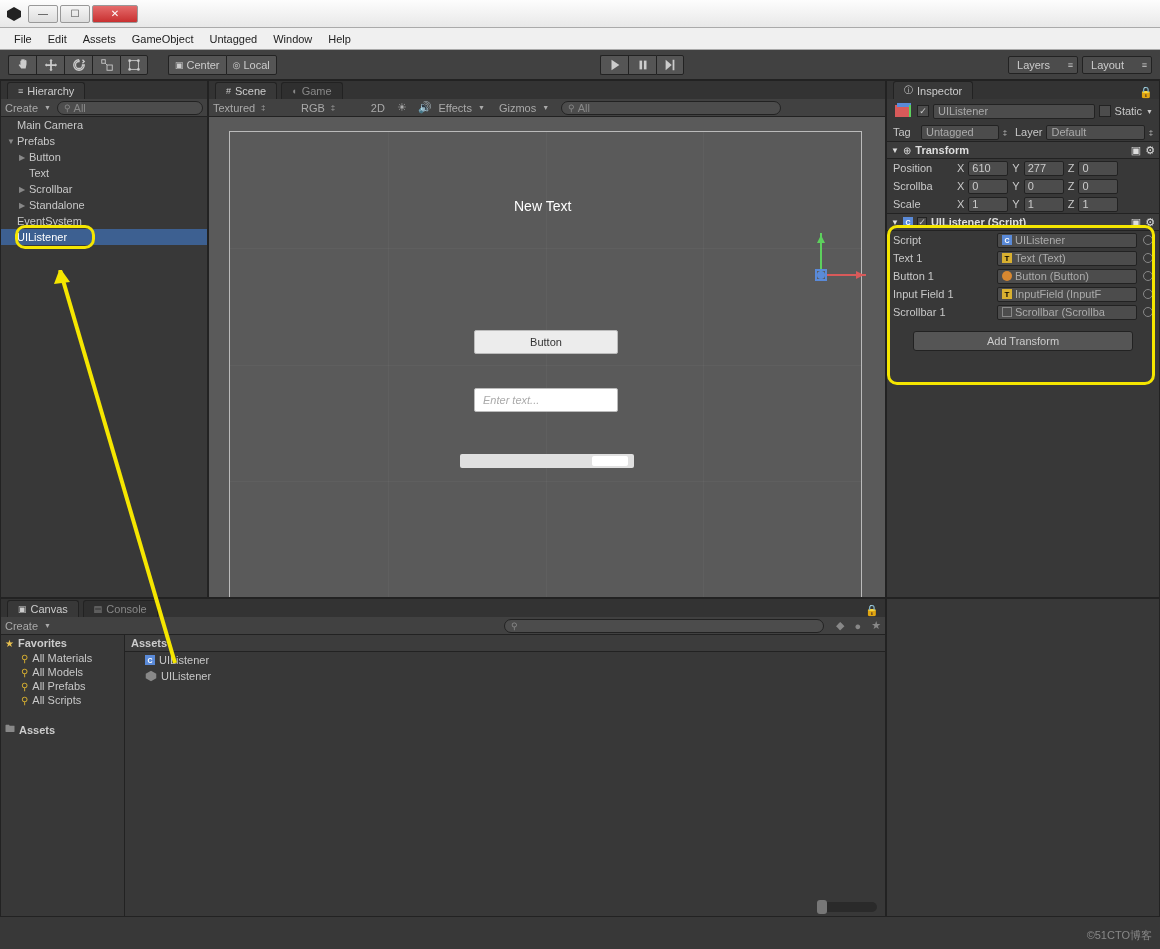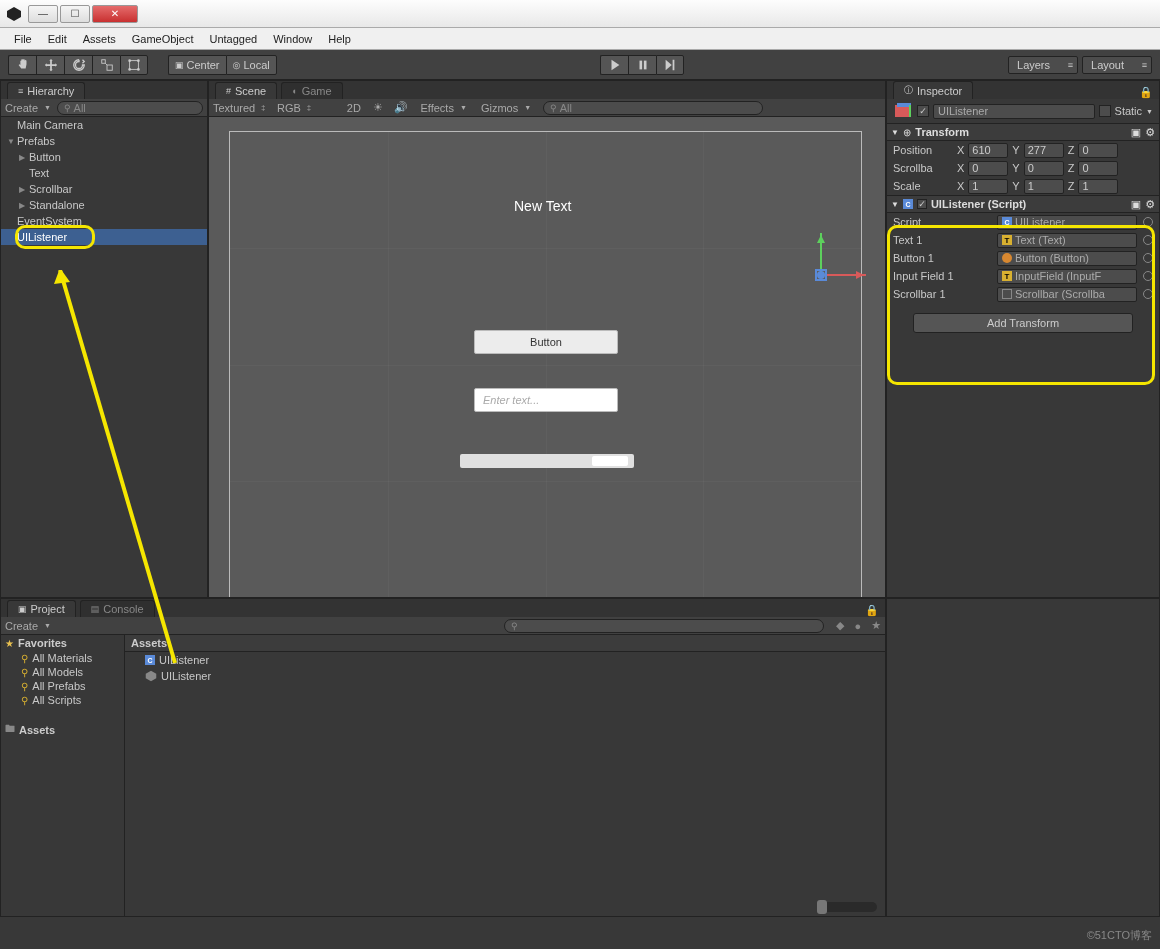--- a/index.html
+++ b/index.html
@@ -239,26 +239,26 @@
           <span>Scene</span>
         </div>
       <div class="panel-tab inactive">
           <span style="font-size:9px">◐</span>
           <span>Game</span>
         </div>
     </div>
     <div class="panel-toolbar">
       <span>Textured</span>
         <span style="font-size:7px">‡</span>
-      <span style="margin-left:6px">RGB</span>
+      <span style="margin-left:30px">RGB</span>
         <span style="font-size:7px">‡</span>
       <span style="margin-left:30px">2D</span>
       <span style="margin-left:6px">☀</span>
       <span style="margin-left:6px">🔊</span>
-      <span style="margin-left:6px">Effects</span>
+      <span style="">Effects</span>
         <span style="font-size:7px">▼</span>
       <span style="margin-left:8px">Gizmos</span>
         <span style="font-size:7px">▼</span>
       <div class="small-search" style="max-width:220px;margin-left:6px">
           <span style="font-size:9px;margin-right:3px">⚲</span>
           <span>All</span>
         </div>
     </div>
     <div class="panel-content">
       <div class="scene-inner">
@@ -306,20 +306,28 @@
             <rect x="2" y="4" width="14" height="12" fill="#d85a5a"></rect>
             <rect x="4" y="2" width="14" height="4" fill="#5a8ad8"></rect>
             <rect x="16" y="4" width="2" height="12" fill="#5dd05d"></rect>
           </svg>
         <div class="checkbox">✓</div>
         <div class="prop-field" style="flex:1">UIListener</div>
         <div class="checkbox"></div>
         <span>Static</span>
           <span style="font-size:7px">▼</span>
       </div>
+      <div class="inspector-row">
+        <span style="width:24px">Tag</span>
+        <div class="prop-field" style="flex:1;max-width:78px">Untagged</div>
+          <span style="font-size:7px">‡</span>
+        <span style="margin-left:4px">Layer</span>
+        <div class="prop-field" style="flex:1">Default</div>
+          <span style="font-size:7px">‡</span>
+      </div>
 
       <div class="comp-header">
           <span style="font-size:8px">▼</span>
           <span style="font-size:10px">⊕</span>
           <b>Transform</b>
           <div style="flex:1"></div>
           <span>▣</span>
           <span>⚙</span>
         </div>
       <div class="inspector-row">
@@ -403,21 +411,21 @@
       <div class="highlight-box" style="left:0px; top:126px; width:268px; height:160px;"></div>
     </div>
   </div>
 </div>
 
 <div class="bottom-area">
   <div class="project-panel">
     <div class="panel-tab-bar">
       <div class="panel-tab">
           <span style="font-size:9px">▣</span>
-          <span>Project</span>
+          <span>Canvas</span>
         </div>
       <div class="panel-tab inactive">
           <span style="font-size:9px">▤</span>
           <span>Console</span>
         </div>
       <div style="flex:1"></div>
         <span style="color:#888;padding:0 6px">🔒</span>
     </div>
     <div class="panel-toolbar">
       <span>Create</span>

